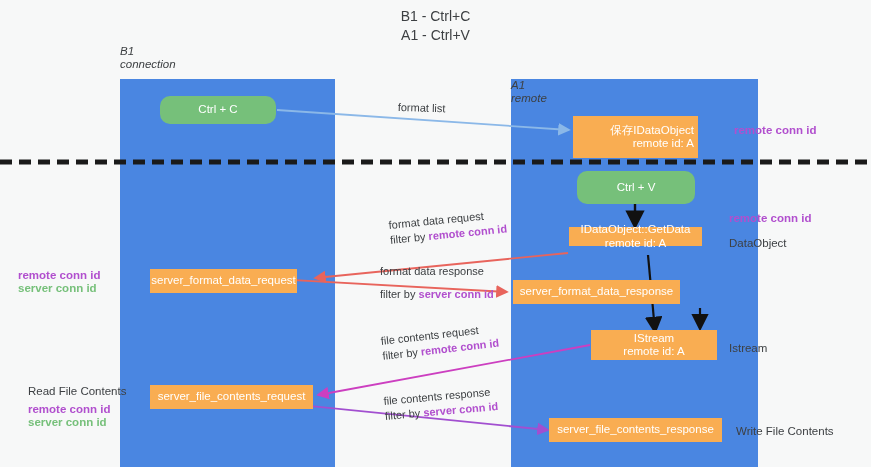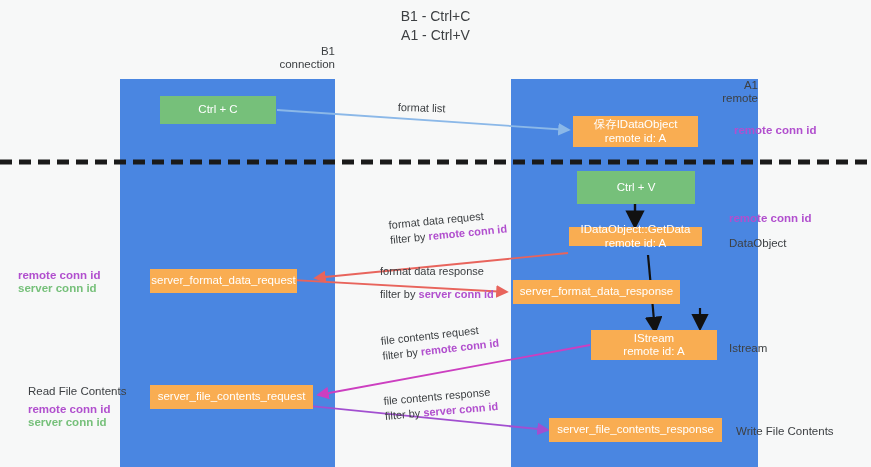--- a/index.html
+++ b/index.html
@@ -17,24 +17,25 @@
     position:absolute;
     background:#4a86e1;
     top:79px;height:388px;
   }
   #lane-b1{left:120px;width:215px;}
   #lane-a1{left:511px;width:247px;}
 
   
   .lane-head{
     position:absolute;
-    text-align:right;
+    text-align:left;
     color:#3d4043;
     font-size:11.5px;
     line-height:13px;
+    font-style:italic;
   }
   #head-b1{left:120px;top:45px;width:215px;}
   #head-a1{left:511px;top:45px;width:247px;margin-top:34px;}
 
   
   #title{
     position:absolute;left:0;top:7px;width:871px;
     text-align:center;color:#3d4043;
     font-size:14px;line-height:19px;
   }
@@ -46,21 +47,21 @@
     color:#ffffff;
     font-size:11.5px;
     line-height:13.5px;
     display:flex;
     flex-direction:column;
     align-items:center;
     justify-content:center;
     text-align:center;
     padding:2px 4px;
   }
-  .box.green{background:#76c07a;}
+  .box.green{background:#76c07a;border-radius:10px;}
   .box.orange{background:#f9ad52;}
 
   
   .sidelabel{
     position:absolute;
     font-size:11.5px;
     line-height:14px;
     color:#3d4043;
     white-space:nowrap;
   }
@@ -136,21 +137,21 @@
 
   <line x1="150" y1="390" x2="548" y2="430" stroke="#a24fd0" stroke-width="1.8" marker-end="url(#ah-purple)"></line>
 
   <line x1="700" y1="308" x2="700" y2="328" stroke="#111111" stroke-width="2.2" marker-end="url(#ah-black)"></line>
 </svg>
 
 <div class="box green" style="left:160px;top:96px;width:116px;height:28px;">
   <span>Ctrl + C</span>
 </div>
 
-<div class="box orange" style="left:573px;top:116px;width:125px;height:31px;">
+<div class="box orange" style="left:573px;top:116px;width:125px;height:42px;align-items:flex-end;">
   <span>保存IDataObject</span>
   <span>remote id: A</span>
 </div>
 
 <div class="box green" style="left:577px;top:171px;width:118px;height:33px;">
   <span>Ctrl + V</span>
 </div>
 
 <div class="box orange" style="left:569px;top:227px;width:133px;height:19px;">
   <span>IDataObject::GetData</span>

